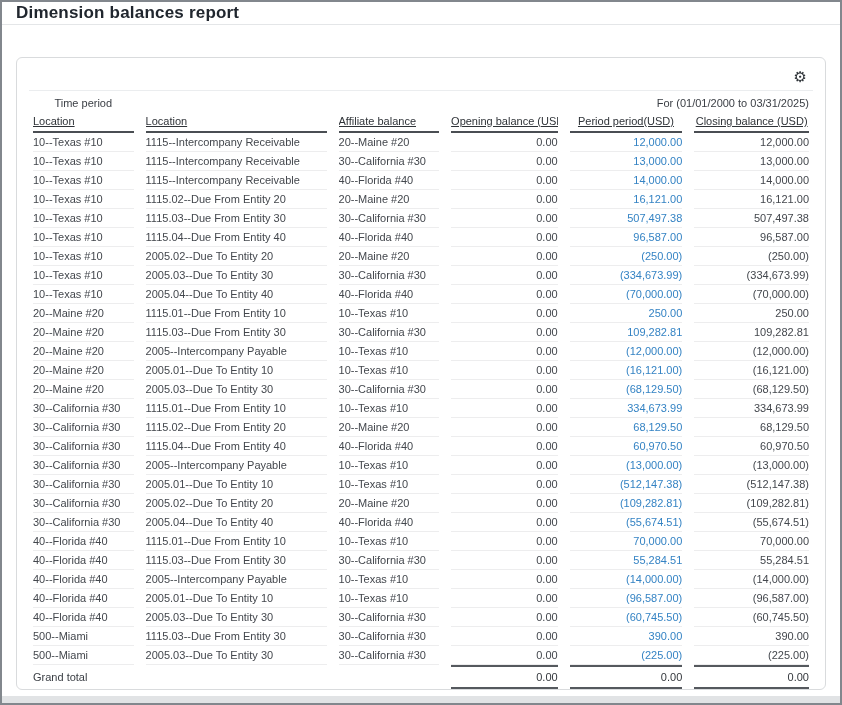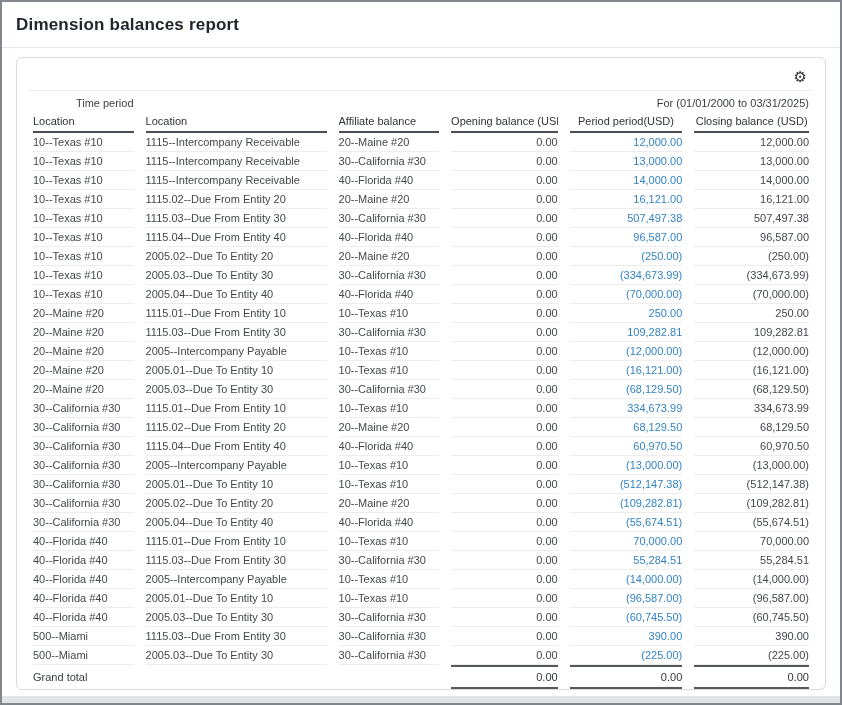--- a/index.html
+++ b/index.html
@@ -8,43 +8,43 @@
     --body-text:#43474d;
   }
   *{box-sizing:border-box;}
   html,body{margin:0;padding:0;}
   body{
     width:842px;height:705px;overflow:hidden;position:relative;
     background:#ffffff;border:2px solid #82878d;
     font-family:"Liberation Sans","DejaVu Sans",sans-serif;
   }
   .titlebar{
-    height:46px;display:flex;align-items:center;padding:0 14px;
+    height:23px;display:flex;align-items:center;padding:0 14px;
     background:#fff;border-bottom:1px solid #e4e6e8;
   }
   .page-title{font-size:17px;font-weight:700;color:var(--title-text,#20262e);letter-spacing:.2px;}
   .card{
     position:absolute;left:14px;right:14px;top:55px;bottom:13px;
     background:#fff;border:1px solid #d9dbdd;border-radius:6px;
     padding:6px 4px 0 4px;overflow:hidden;
   }
   .card-toolbar{height:24px;display:flex;justify-content:flex-end;align-items:center;padding:0 14px;}
   .gear{font-size:15px;color:#2e3338;cursor:pointer;line-height:1;}
   .rule{border-bottom:1px solid #ebedef;margin:2px 8px 4px 8px;}
   table{
     width:100%;border-collapse:separate;border-spacing:12px 0;
     table-layout:fixed;font-size:11px;color:var(--body-text,#43474d);
   }
   col.w-loc{width:100px;} col.w-acc{width:180px;} col.w-aff{width:100px;}
   col.w-open{width:106px;} col.w-per{width:112px;} col.w-close{width:114px;}
   th{font-weight:400;padding:2px 0 3px 0;line-height:13px;white-space:nowrap;overflow:hidden;}
   .meta-row th{color:#3a3e44;}
-  .meta-right{text-align:right;margin-top:16px;}
+  .meta-right{margin-top:16px;}
   .meta-left{text-align:right;}
-  .head-row th{color:#2f3338;border-bottom:2px solid #4a4e53;}
+  .head-row th{color:#2f3338;border-bottom:2px solid #4a4e53;text-decoration:underline;}
   .head-row th.h-text{text-align:left;}
   .head-row th.h-num{text-align:center;}
   td{
     padding:3px 0;line-height:12px;white-space:nowrap;overflow:hidden;
     border-bottom:1px solid #ededee;
   }
   .c-text{text-align:left;}
   .c-num{text-align:right;}
   .c-link{color:var(--link-blue,#3483c4);cursor:pointer;}
   tfoot td{border-bottom:none;}

